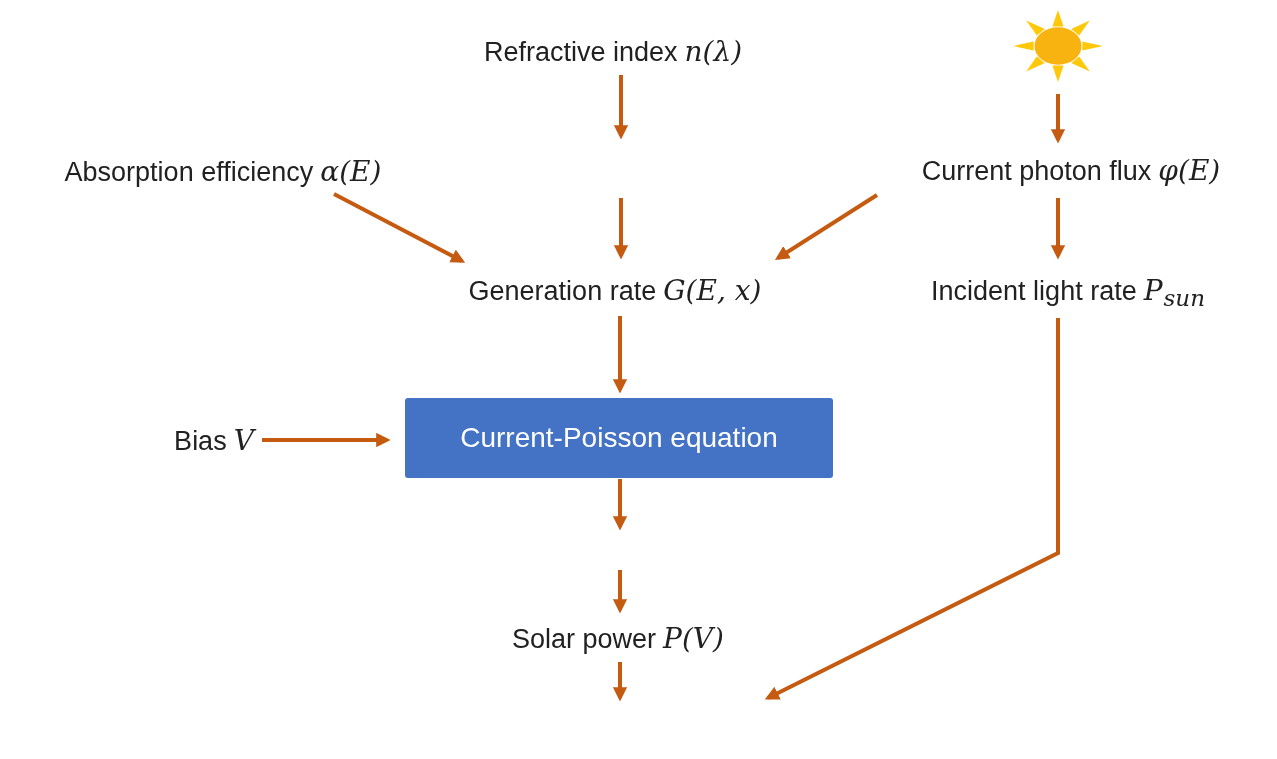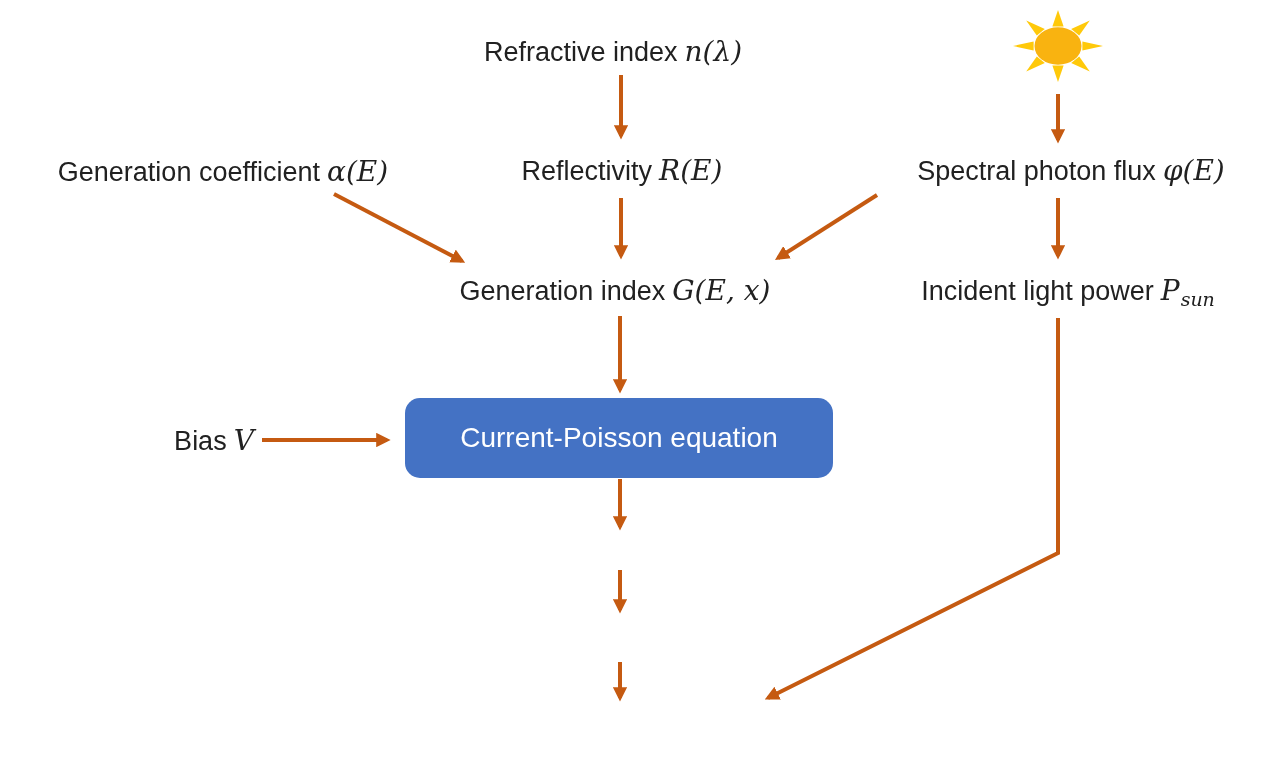--- a/index.html
+++ b/index.html
@@ -43,31 +43,31 @@
   }
   .label .m {
     font-family: "DejaVu Serif", serif;
     font-style: italic;
     font-size: 28px;
     margin-left: 7px;
   }
   .label .ms {
     font-family: "DejaVu Serif", serif;
     font-style: italic;
-    font-size: 19px;
+    font-size: 23px;
     vertical-align: -6px;
     margin-left: 1px;
     margin-top: 8px;
   }
   .eq-box {
     position: absolute;
     left: 405px; top: 398px;
     width: 428px; height: 80px;
     background: var(--box-bg);
-    border-radius: 15px;
+    border-radius: 3px;
     display: flex;
     align-items: center;
     justify-content: center;
     color: var(--box-text);
     font-size: 28px;
   }
 </style>
 </head>
 <body>
 
@@ -104,43 +104,43 @@
     <line class="arrow-line" x1="620" y1="570" x2="620" y2="610" marker-end="url(#ah)"></line>
     <line class="arrow-line" x1="620" y1="662" x2="620" y2="698" marker-end="url(#ah)"></line>
     <polyline class="arrow-line" points="1058,318 1058,553 768,698" marker-end="url(#ah)"></polyline>
   </svg>
 
   <div class="label" style="left:613px; top:52px">
     <span>Refractive index</span><span class="m">n(λ)</span>
   </div>
 
   <div class="label" style="left:223px; top:172px">
-    <span>Generation coefficient</span><span class="m">α(E)</span>
+    <span>Absorption efficiency</span><span class="m">α(E)</span>
   </div>
 
-  <div class="label" style="left:622px; top:171px">
-    <span>Reflectivity</span><span class="m">R(E)</span>
-  </div>
 
   <div class="label" style="left:1071px; top:171px">
-    <span>Spectral photon flux</span><span class="m">φ(E)</span>
+    <span>Current photon flux</span><span class="m">φ(E)</span>
   </div>
 
   <div class="label" style="left:615px; top:291px">
-    <span>Generation index</span><span class="m">G(E, x)</span>
+    <span>Generation rate</span><span class="m">G(E, x)</span>
   </div>
 
   <div class="label" style="left:1068px; top:293px">
-    <span>Incident light power</span><span class="m">P</span><span class="ms">sun</span>
+    <span>Incident light rate</span><span class="m">P</span><span class="ms">sun</span>
   </div>
 
   <div class="label" style="left:214px; top:441px">
     <span>Bias</span><span class="m">V</span>
   </div>
 
   <div class="eq-box">
     <span>Current-Poisson equation</span>
   </div>
 
 
+  <div class="label" style="left:618px; top:639px">
+    <span>Solar power</span><span class="m">P(V)</span>
+  </div>
 
 
 </div>
 
 </body></html>

